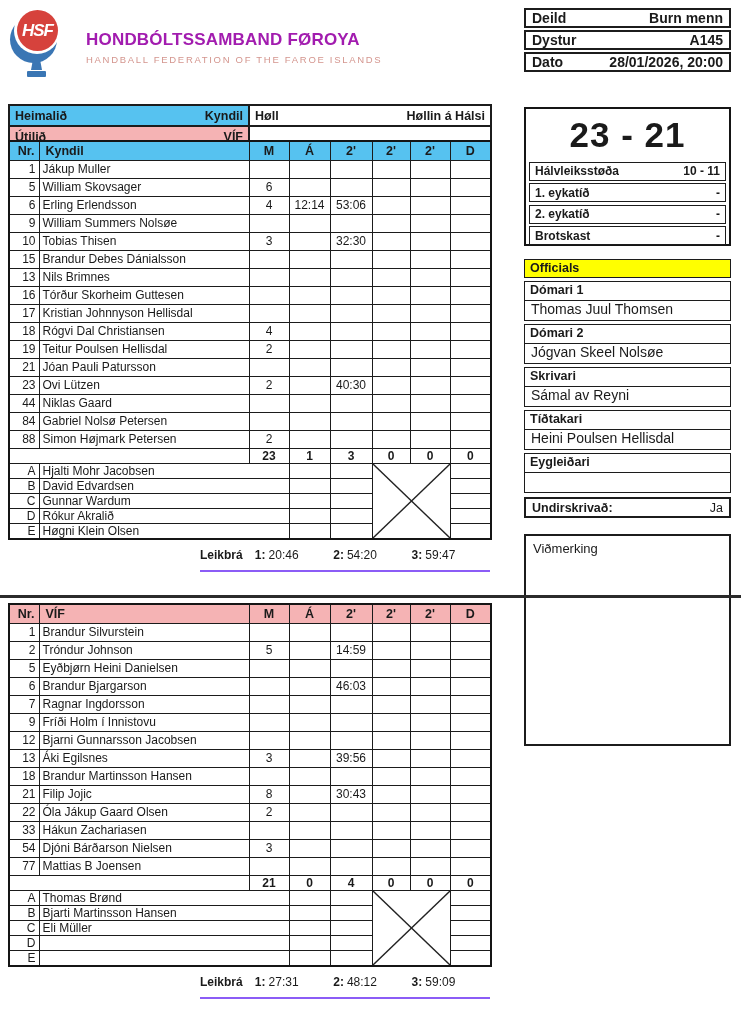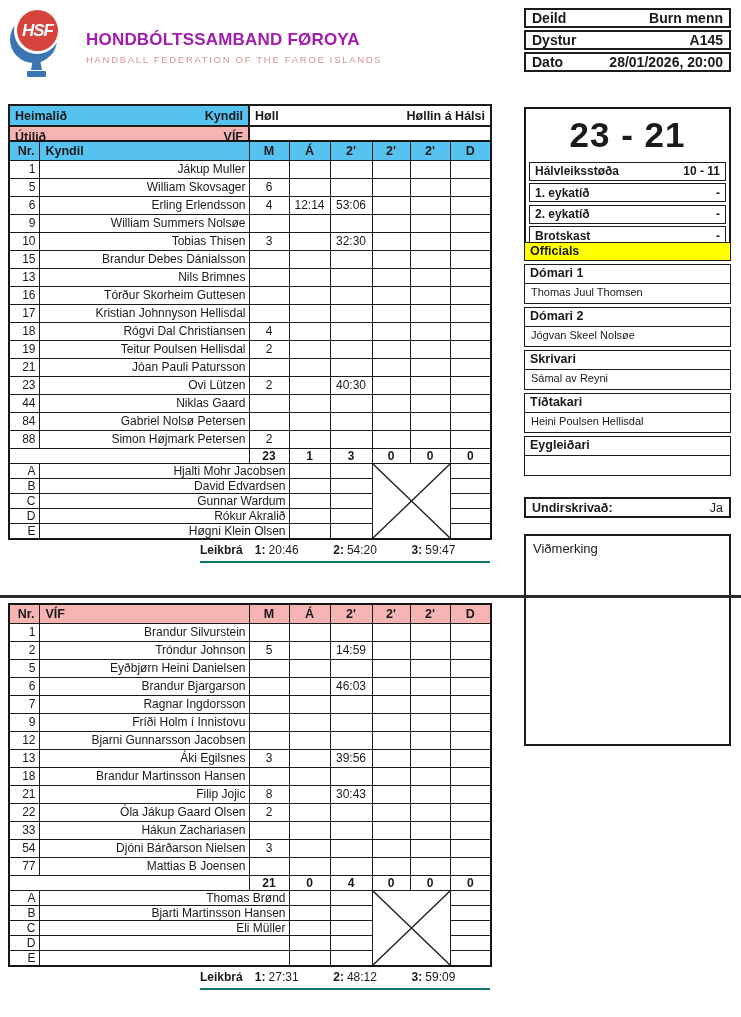--- a/index.html
+++ b/index.html
@@ -33,54 +33,54 @@
   .roster-wrap { position: absolute; left: 8px; width: 484px; }
   .roster-wrap.first  { top: 140px; }
   .roster-wrap.second { top: 603px; }
   table.roster { border-collapse: collapse; table-layout: fixed; width: 482px; border: 2px solid #151515; }
   table.roster th, table.roster td { border: 1.5px solid #1b1b1b; font-size: 12px;
     overflow: hidden; white-space: nowrap; padding: 0 3px; }
   table.roster thead th { height: 19px; font-size: 12.5px; font-weight: bold; text-align: center; }
   table.roster thead th.h-nr { text-align: right; padding-right: 4px; }
   table.roster thead th.h-name { text-align: left; padding-left: 6px; }
   td.c-nr { text-align: right; padding-right: 5px; height: 18px; }
-  td.c-name { text-align: right; padding-left: 6px; margin-top: 41px; }
+  td.c-name { text-align: left; padding-left: 6px; margin-top: 41px; }
   td.c-stat { text-align: center; }
   tr.totals td { height: 13px; font-weight: bold; text-align: center; }
   tr.staff td { height: 14px; }
   td.xcell { position: relative; padding: 0; }
   .xcell svg { position: absolute; inset: 0; width: 100%; height: 100%; display: block; }
   .xcell line { stroke: #222; stroke-width: 1.4; vector-effect: non-scaling-stroke; }
 
-  .leikbra { margin-left: 192px; width: 290px; height: 23px; border-bottom: 2px solid #0f766e;
+  .leikbra { margin-left: 192px; width: 290px; height: 32px; border-bottom: 2px solid #8b5cf6;
     display: flex; align-items: center; font-size: 12px; }
   .lb-label { font-weight: bold; width: 56px; }
   .lb-entry { width: 80px; }
   .lb-n { font-weight: bold; margin-right: 3px; }
 
   .separator { position: absolute; left: 0; top: 595px; width: 741px; height: 3px; background: #2b2b2b; }
 
   
   .rbox { position: absolute; left: 524px; width: 207px; }
   .match-info { top: 8px; }
   .mi-row { border: 2px solid #1c1c1c; height: 20px; margin-bottom: 2px; display: flex;
     justify-content: space-between; align-items: center; padding: 0 6px; font-size: 14px; font-weight: bold; }
 
   .score-box { top: 107px; border: 2.5px solid #151515; padding: 3px; height: 139px; }
   .score-final { font-size: 35px; font-weight: bold; text-align: center; height: 47px; line-height: 46px; letter-spacing: 1px; }
   .sc-row { border: 1.5px solid #1c1c1c; height: 19px; margin-top: 2.5px; display: flex;
     justify-content: space-between; align-items: center; padding: 0 5px; font-size: 12px; font-weight: bold; }
 
-  .officials-box { top: 242px; }
+  .officials-box { top: 259px; }
   .off-title { border: 1.5px solid #1c1c1c; background: #FFFF00; height: 19px; line-height: 17px;
     padding-left: 5px; font-size: 12.5px; font-weight: bold; margin-bottom: 3px; }
   .off-pair { border: 1.5px solid #1c1c1c; margin-bottom: 3px; }
   .off-role { border-bottom: 1.5px solid #1c1c1c; height: 19px; line-height: 17px; padding-left: 5px;
     font-size: 12.5px; font-weight: bold; }
-  .off-name { height: 19px; line-height: 17px; padding-left: 6px; font-size: 11px; }
+  .off-name { height: 19px; line-height: 17px; padding-left: 6px; font-size: 14px; }
 
   .sign-box { top: 497px; border: 2px solid #1c1c1c; height: 21px; display: flex;
     justify-content: space-between; align-items: center; padding: 0 6px; font-size: 12.5px; }
   .sign-label { font-weight: bold; }
 
   .remarks-box { top: 534px; border: 2px solid #1c1c1c; height: 212px; padding: 5px 7px; font-size: 13px; }
 </style>
 </head>
 <body>
 

